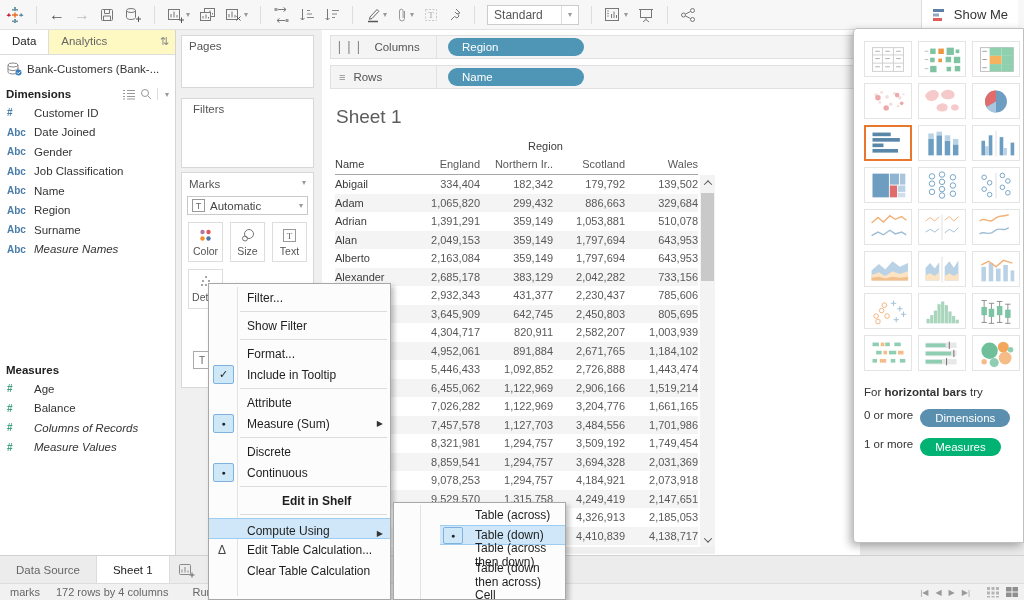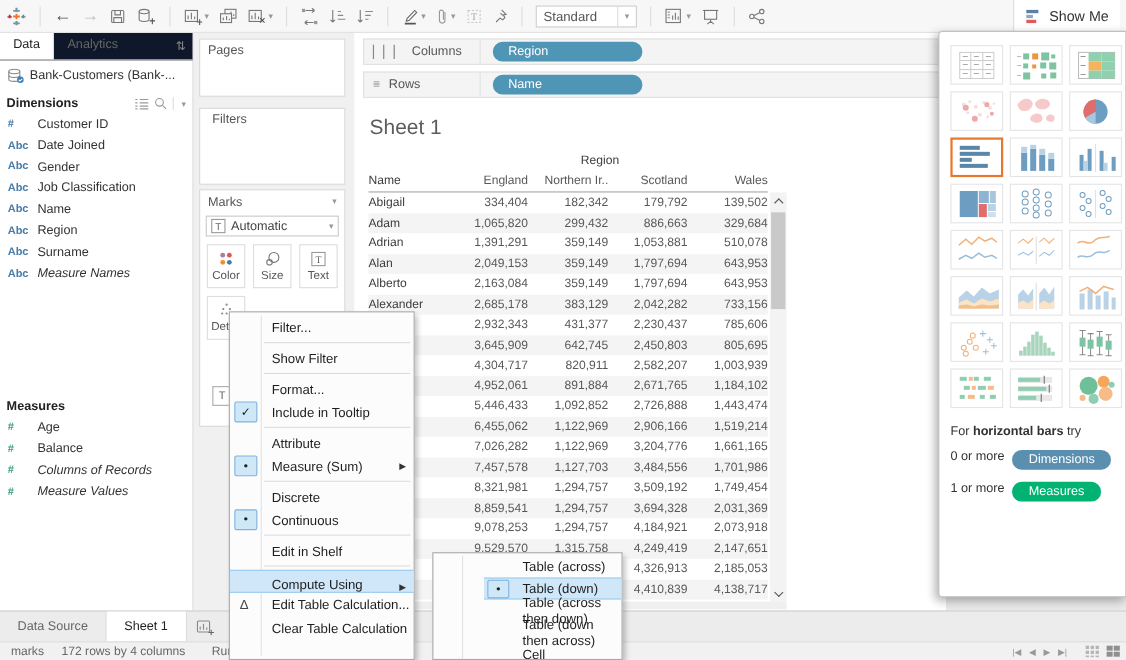--- a/index.html
+++ b/index.html
@@ -13,21 +13,21 @@
   .tbi svg { display:block; }
   .tb-sep { width:1px; height:18px; background:#ddd; margin:0 3px; }
   .caret { font-size:8px; color:#999; margin-left:2px; }
   .std-select { display:flex; align-items:center; border:1px solid #ccc; background:#fff; height:20px; padding:0 6px; width:92px; color:#555; font-size:12px; }
   .std-select .caret { margin-left:auto; border-left:1px solid #ddd; padding-left:6px; height:100%; display:flex; align-items:center; }
   .showme-btn { margin-left:auto; display:flex; align-items:center; gap:6px; border-left:1px solid #ddd; padding:0 10px; height:30px; font-size:13px; color:#333; background:#fff; }
   .arr-back { font-size:16px; color:#555; } .arr-fwd { font-size:16px; color:#c0c0c0; }
 
   
   .left-panel { position:absolute; top:30px; left:0; width:176px; bottom:45px; background:#fff; border-right:1px solid #d4d4d4; }
-  .pane-tabs { display:flex; height:25px; background:#0f172a; border-bottom:1px solid #ddd; align-items:stretch; }
+  .pane-tabs { display:flex; height:25px; background:#fef9c3; border-bottom:1px solid #ddd; align-items:stretch; }
   .ptab { padding:5px 12px 0; color:#666; font-size:11.5px; }
   .ptab.active { background:#fff; color:#222; border-right:1px solid #ddd; }
   .ptab-swap { margin-left:auto; padding:5px 6px 0; color:#888; font-size:11px; }
   .ds-row { display:flex; align-items:center; gap:5px; padding:7px 6px; font-size:11.5px; color:#333; white-space:nowrap; overflow:hidden; }
   .sec-head { display:flex; align-items:center; padding:5px 6px 3px; }
   .sec-head b { font-size:11.5px; color:#222; }
   .sec-icons { margin-left:auto; display:flex; align-items:center; gap:5px; color:#888; }
   .sec-icons .vline { width:1px; height:12px; background:#ddd; }
   .frow { height:19.5px; display:flex; align-items:center; padding-left:7px; gap:4px; }
   .ficon { width:23px; font-size:10px; font-weight:bold; text-align:left; }
@@ -89,24 +89,24 @@
   .bottom-tabs { position:absolute; left:0; right:0; top:555px; height:28px; background:#ececec; border-top:1px solid #d0d0d0; display:flex; align-items:stretch; }
   .btab { display:flex; align-items:center; padding:0 16px; color:#666; font-size:11.5px; border-right:1px solid #dcdcdc; }
   .btab.active { background:#fff; color:#222; }
   .bicon { display:flex; align-items:center; padding:0 8px; color:#777; }
   .status-bar { position:absolute; left:0; right:0; top:583px; height:17px; background:#f1f1f1; border-top:1px solid #ddd; display:flex; align-items:center; color:#666; font-size:11px; }
   .st1 { margin-left:10px; } .st2 { margin-left:16px; } .st3 { margin-left:24px; }
   .pager { position:absolute; right:54px; display:flex; gap:7px; color:#999; font-size:8px; align-items:center; }
   .view-icons { position:absolute; right:5px; display:flex; gap:5px; }
 
   
-  .ctx-menu { position:absolute; left:208px; top:283px; width:169px; height:317px; background:#fcfcfc; border:1px solid #a8a8a8; box-shadow:3px 3px 5px rgba(0,0,0,.25); z-index:50; padding-top:3px; }
+  .ctx-menu { position:absolute; left:208px; top:283px; width:183px; height:317px; background:#fcfcfc; border:1px solid #a8a8a8; box-shadow:3px 3px 5px rgba(0,0,0,.25); z-index:50; padding-top:3px; }
   .ctx-menu::before { content:''; position:absolute; left:28px; top:3px; bottom:3px; width:1px; background:#e2e2e2; }
   .mitem { position:relative; height:21px; display:flex; align-items:center; padding-left:38px; font-size:12px; color:#1e1e1e; }
-  .mitem.bold { font-weight:normal; }
+  .mitem.bold { font-weight:bold;margin-left:35px; }
   .mitem.hl { background:#cfe7f8; border-top:1px solid #9dcdf0; border-bottom:1px solid #9dcdf0;align-items:flex-end; }
   .msep { height:1px; background:#dcdcdc; margin:3px 3px 3px 31px; }
   .gutbox { position:absolute; left:4px; width:21px; height:19px; border:1px solid #7fb2de; background:#cfe8f8; border-radius:2px; display:flex; align-items:center; justify-content:center; font-size:11px; color:#222; }
   .gutbox.radio { font-size:7px; }
   .gutdelta { position:absolute; left:9px; font-size:12px; color:#444; }
   .marrow { position:absolute; right:7px; font-size:8px; color:#333; }
   .ctx-submenu { position:absolute; left:393px; top:502px; width:173px; height:98px; background:#fcfcfc; border:1px solid #a8a8a8; box-shadow:3px 3px 5px rgba(0,0,0,.25); z-index:51; overflow:hidden; padding-top:2px;padding-left:46px; }
   .ctx-submenu::before { content:''; position:absolute; left:26px; top:2px; bottom:0; width:1px; background:#e2e2e2; }
   .smitem { position:relative; height:20px; display:flex; align-items:center; padding-left:35px; font-size:12px; color:#1e1e1e; }
   .smitem.hl { background:#cfe7f8; border-top:1px solid #9dcdf0; border-bottom:1px solid #9dcdf0; }

